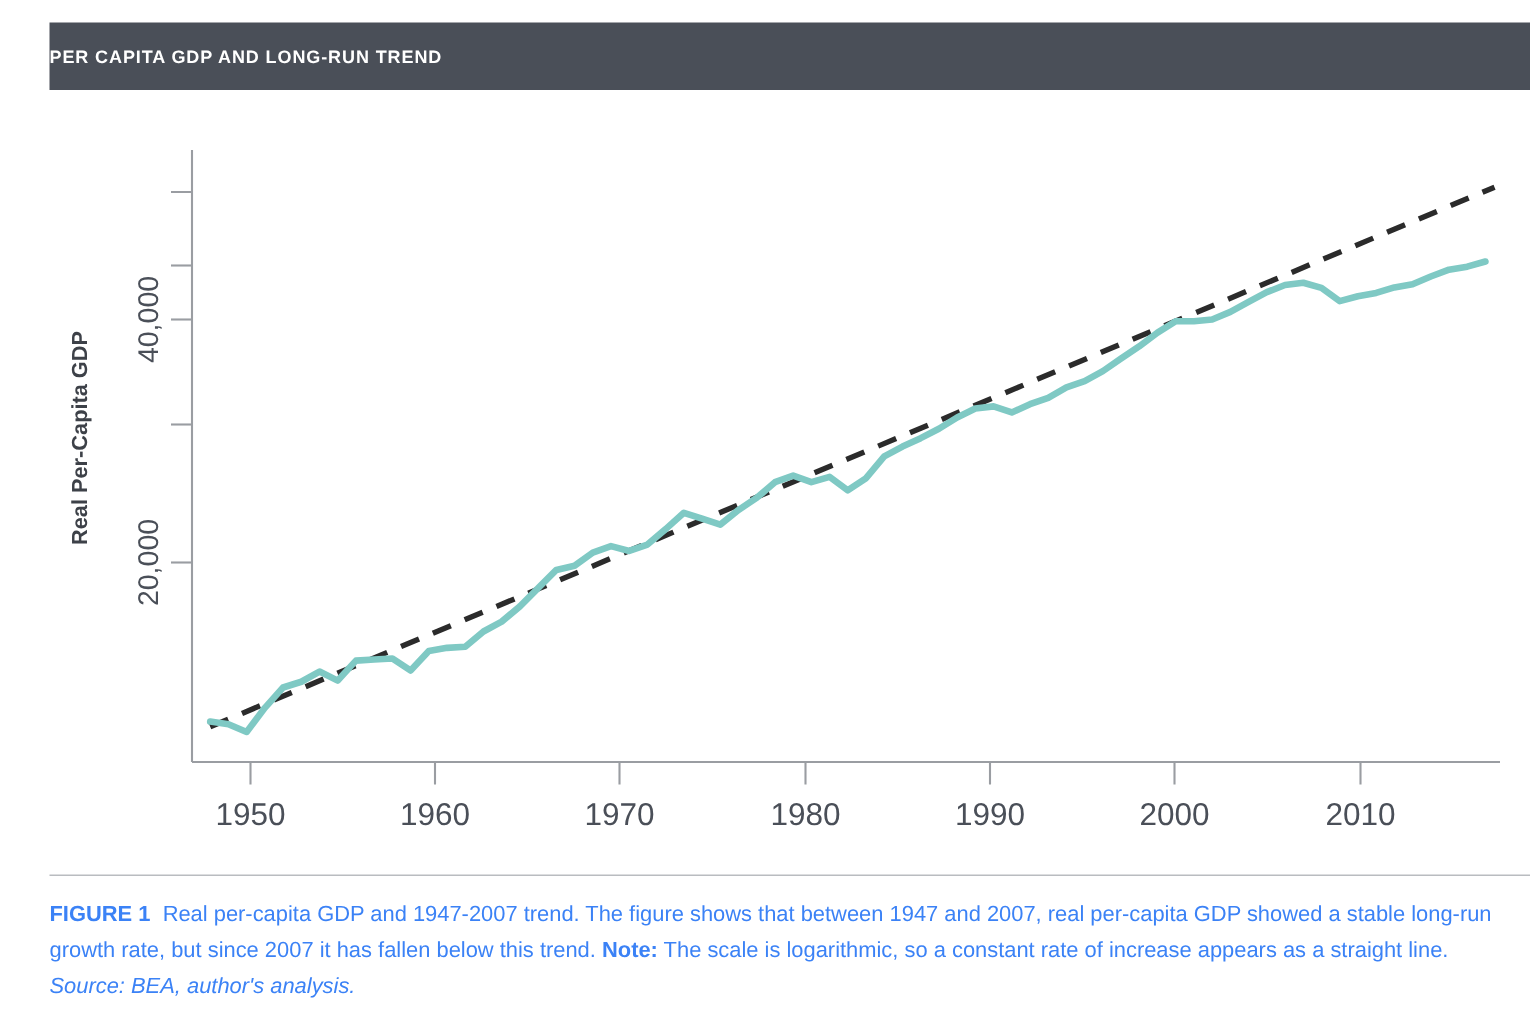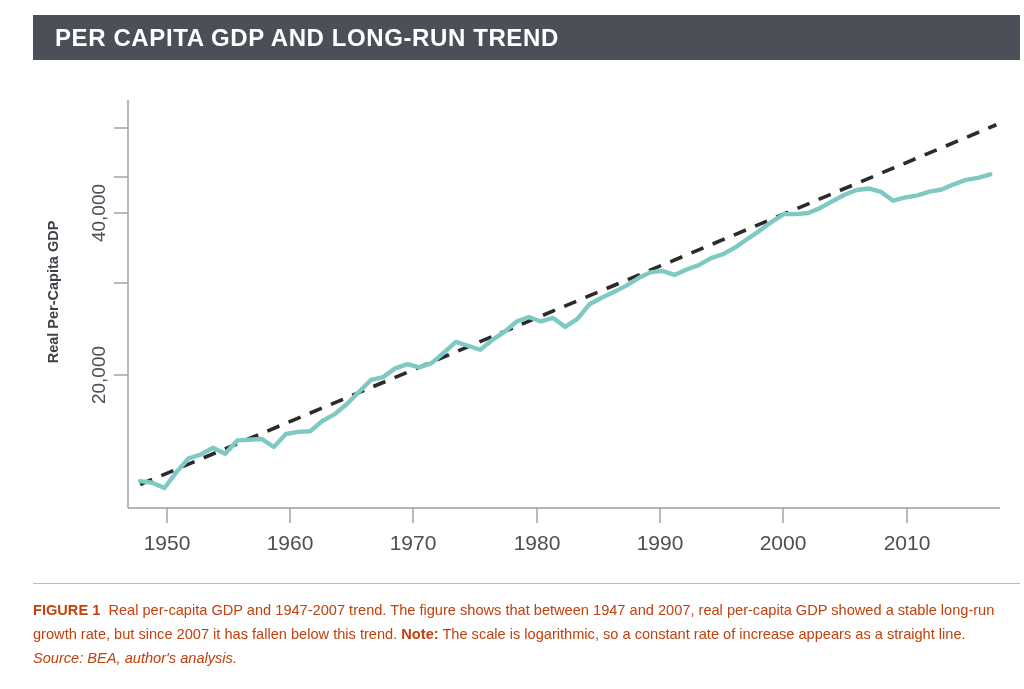--- a/index.html
+++ b/index.html
@@ -9,22 +9,22 @@
     color:#3d4148;overflow:hidden;position:relative;
   }
   #figure-root{position:absolute;left:0;top:0;width:1024px;height:689px;}
 
   
   .header-bar{
     position:absolute;left:33px;top:15px;width:987px;height:45px;
     background:#4a4f58;display:flex;align-items:center;
   }
   .header-title{
-    color:#ffffff;font-size:24px;font-weight:bold;
-    letter-spacing:0.6px;padding-left:22px;
+    color:#ffffff;font-size:12px;font-weight:bold;
+    letter-spacing:0.6px;
     font-family:"Liberation Sans", sans-serif;
   }
 
   
   .chart-wrap{position:absolute;left:0;top:60px;width:1024px;height:515px;}
   .chart-svg{display:block;}
 
   .axis-title{
     font-family:"Liberation Sans", sans-serif;
     font-size:14.5px;font-weight:bold;fill:#3d4148;
@@ -39,21 +39,21 @@
   }
 
   
   .caption-rule{
     position:absolute;left:33px;top:583px;width:987px;height:1px;
     background:#b9bcc0;
   }
   .caption{
     position:absolute;left:33px;top:598px;width:978px;
     font-family:"Liberation Sans", sans-serif;
-    font-size:14.6px;line-height:24px;color:#c2410c;
+    font-size:14.6px;line-height:24px;color:#3b82f6;
     text-align:left;
   }
   .caption b{font-weight:bold;}
   .caption i{font-style:italic;}
   .cap-seg{white-space:pre-wrap;}
 </style>
 </head>
 <body>
 
 <div id="figure-root">

